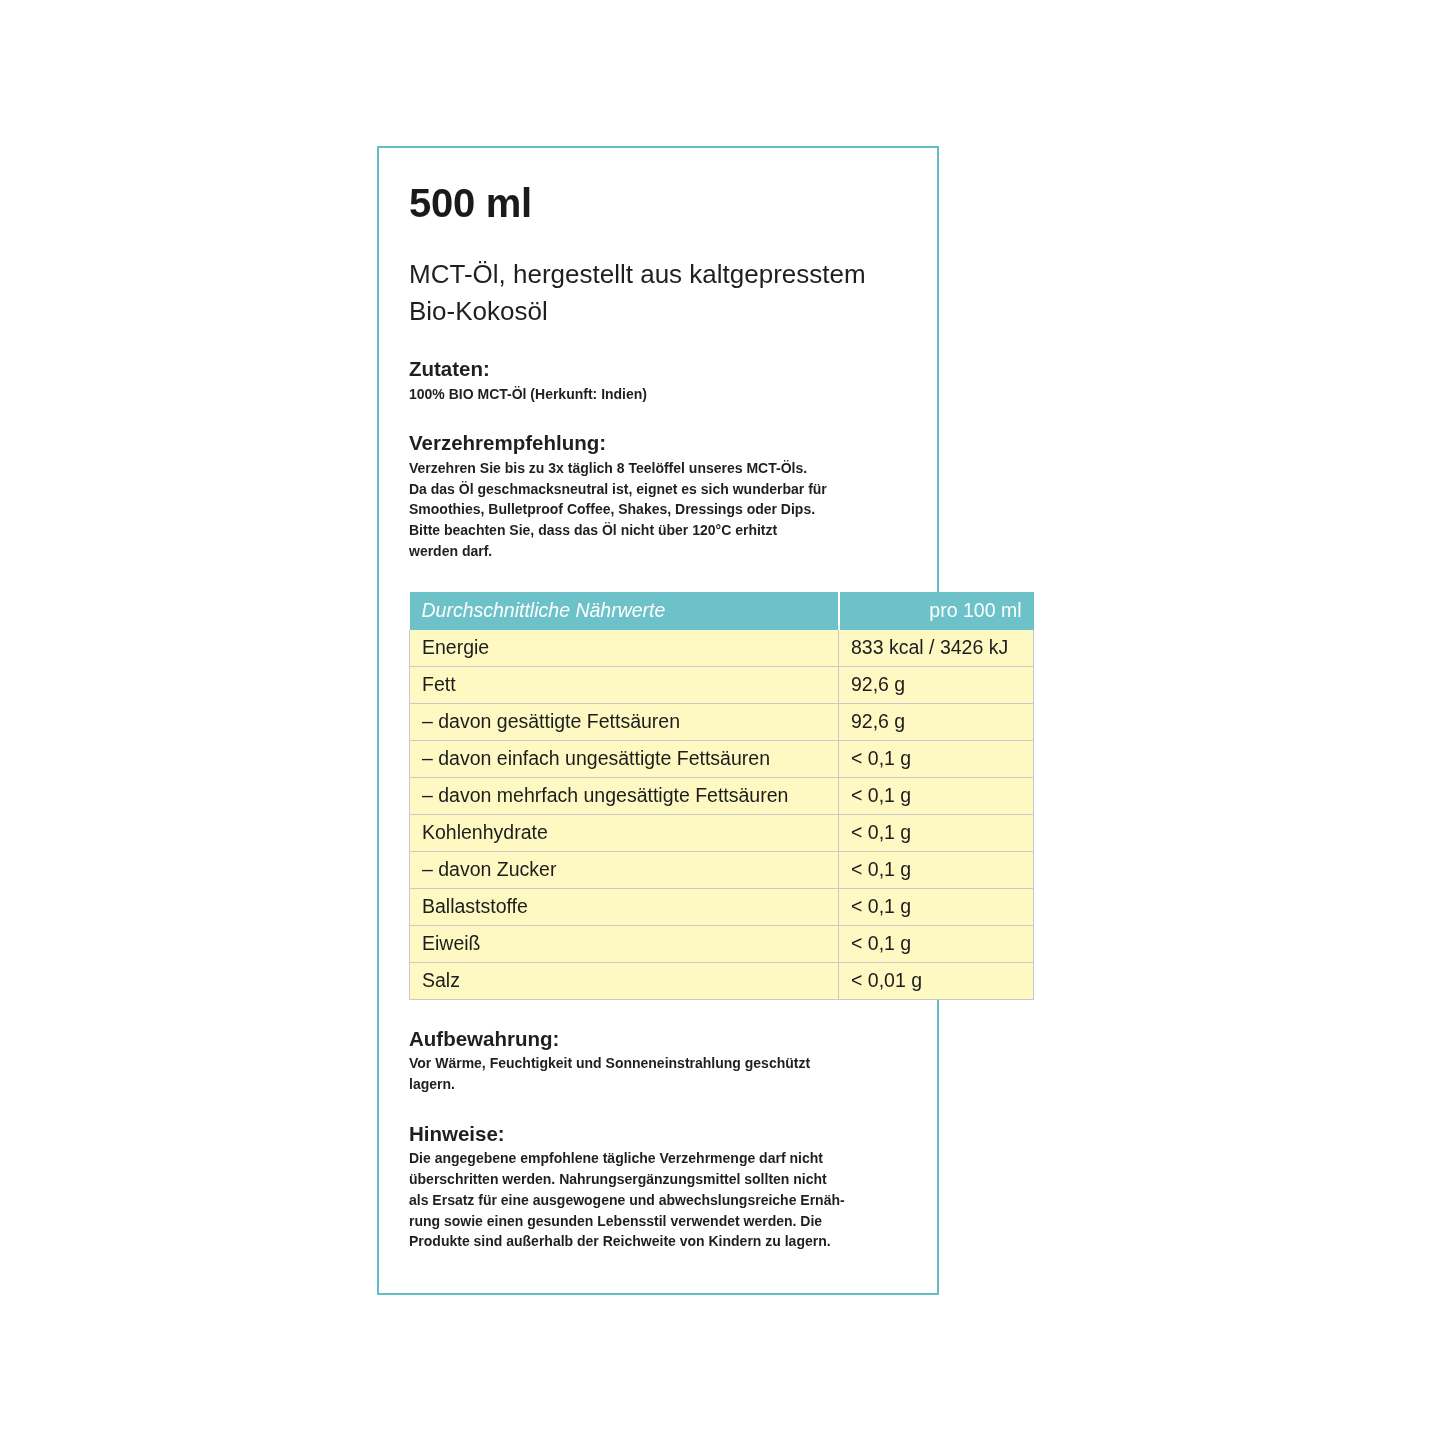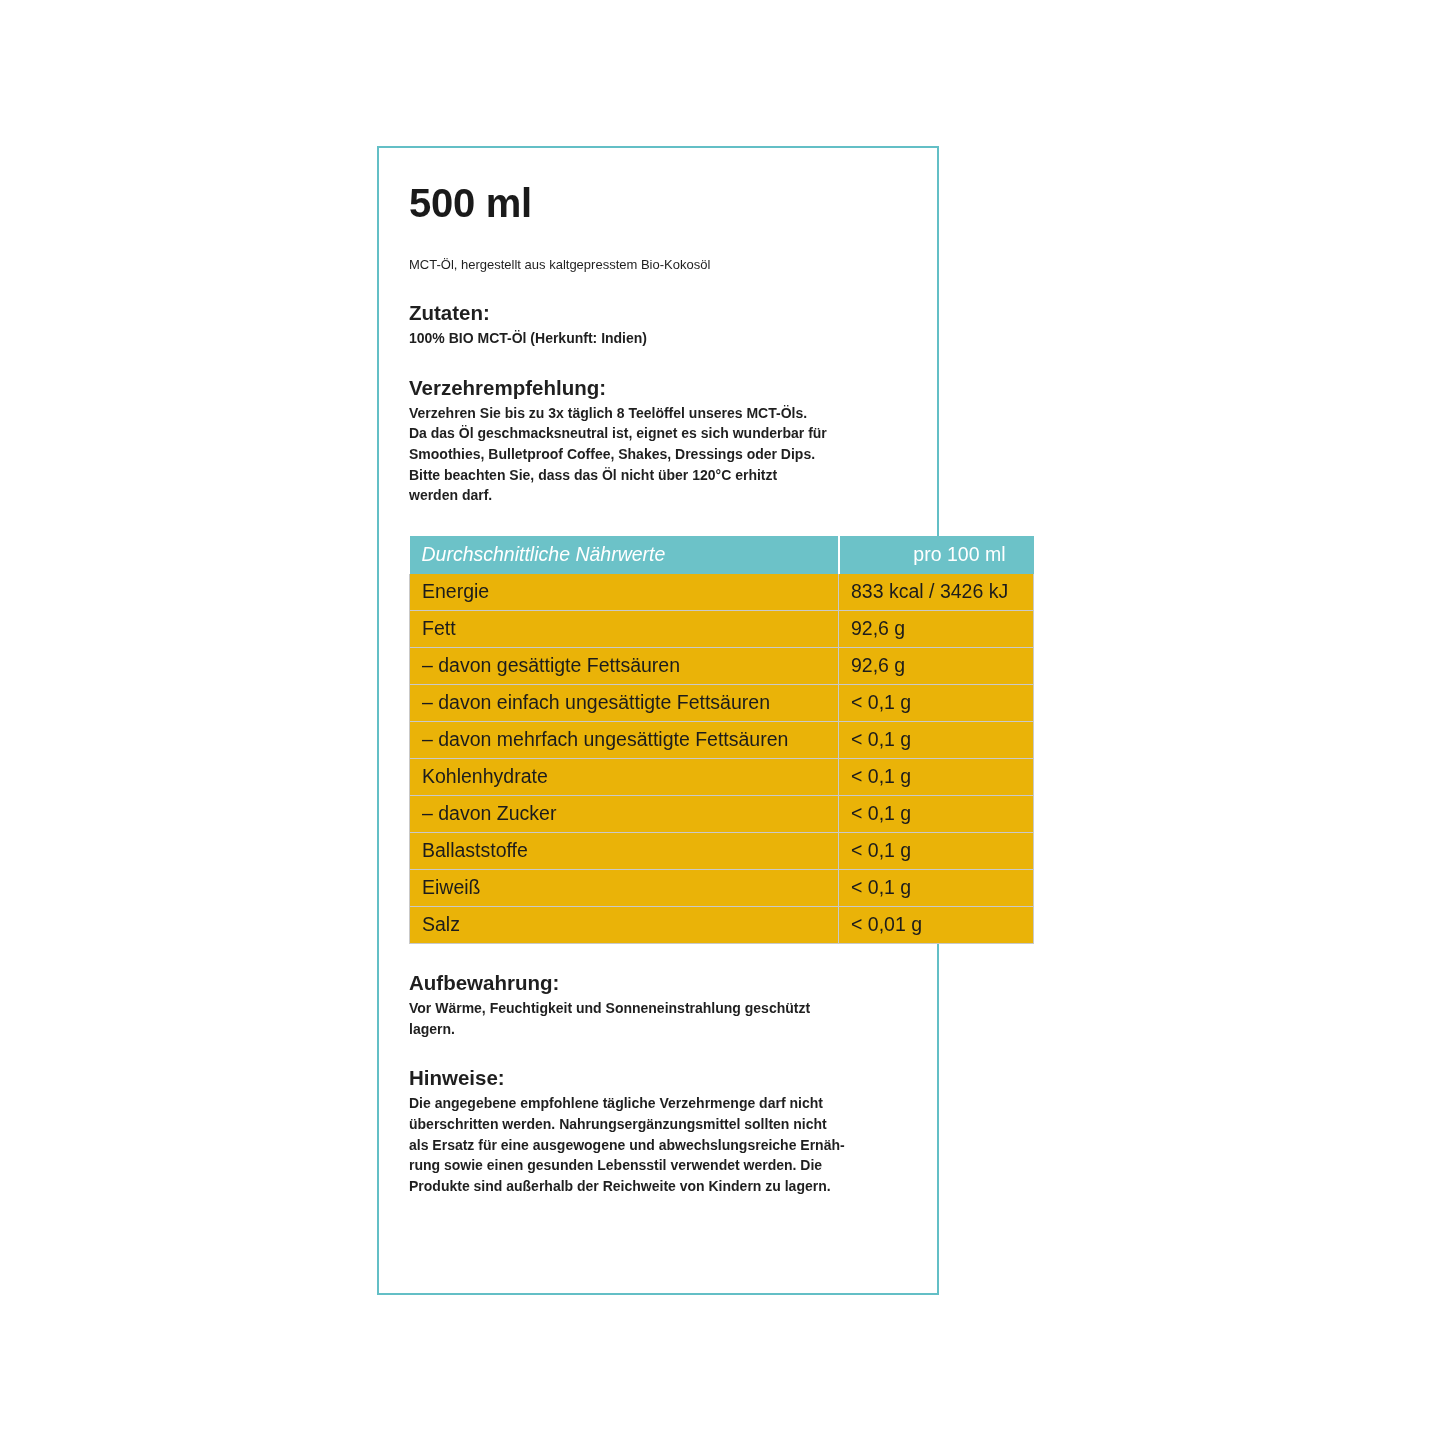--- a/index.html
+++ b/index.html
@@ -45,21 +45,21 @@
   .volume {
     font-size: 40px;
     font-weight: 600;
     letter-spacing: -0.3px;
     line-height: 1.05;
     margin: 0 0 0 0;
     color: #1a1a1a;
   }
 
   .subtitle {
-    font-size: 13px;
+    font-size: 26px;
     line-height: 1.42;
     margin: 32px 0 0 0;
     color: #1f1f1f;
   }
 
   .block {
     margin-top: 24px;
     font-weight: bold;
   }
 
@@ -100,30 +100,30 @@
     border: none;
     box-sizing: border-box;
   }
   table.nutrition thead th.th-name {
     text-align: left;
     border-right: 2px solid #ffffff;
     font-style: italic;
   }
   table.nutrition thead th.th-val {
     text-align: right;
-    padding-right: 28px;
+    padding-right: 12px;
   }
 
   table.nutrition tbody td {
     border: 1px solid #c9c9c9;
     padding: 6px 10px 7px 12px;
     height: 22px;
     box-sizing: border-box;
     color: #1c1c1c;
-    background: #eab308;
+    background: #fef9c3;
   }
   table.nutrition tbody td.td-name { text-align: left; }
   table.nutrition tbody td.td-val  { text-align: left; padding-right: 12px; }
 
   table.nutrition tbody tr:first-child td { border-top: none; }
 </style>
 </head>
 <body>
 
 <div class="page">

